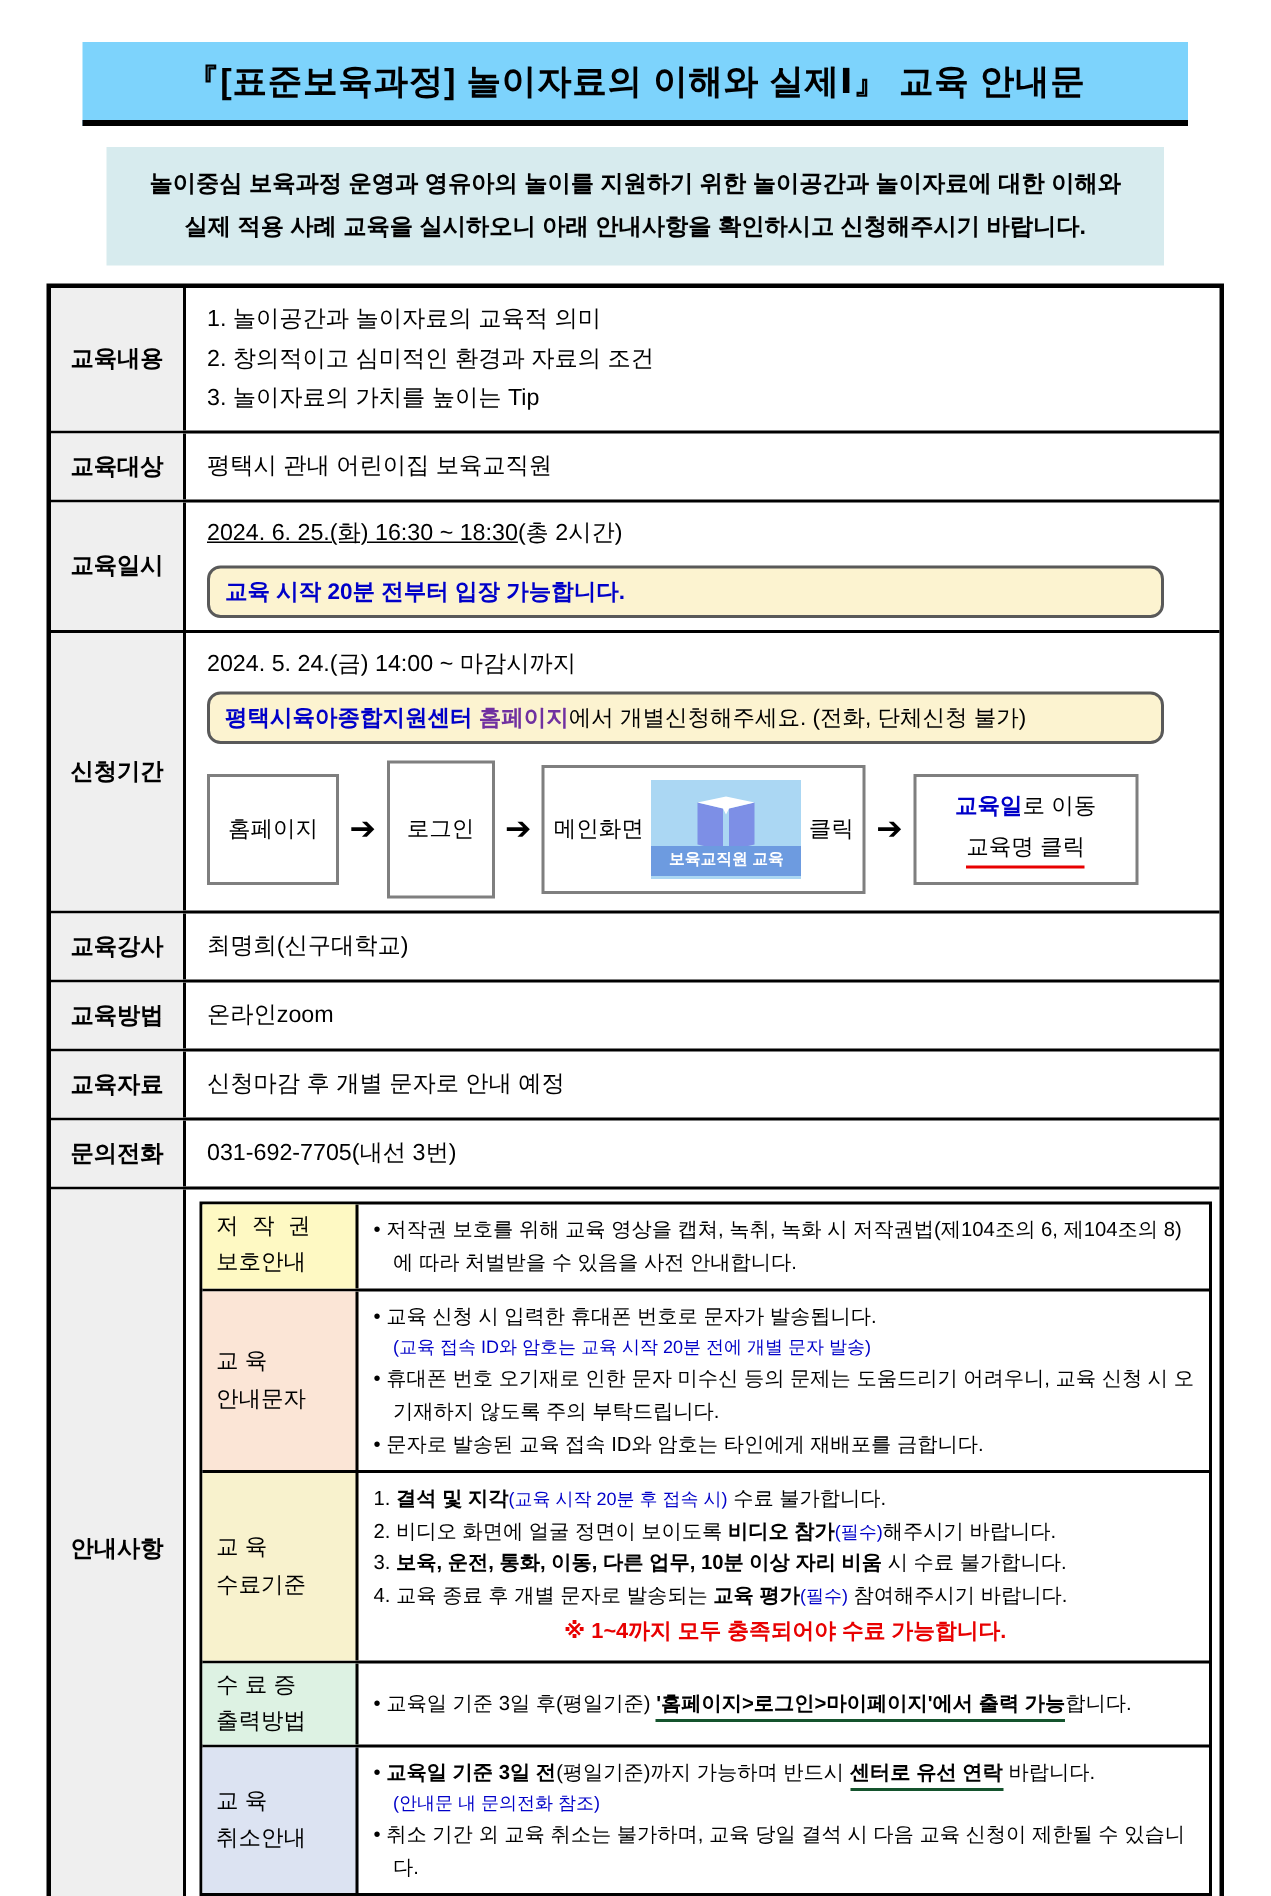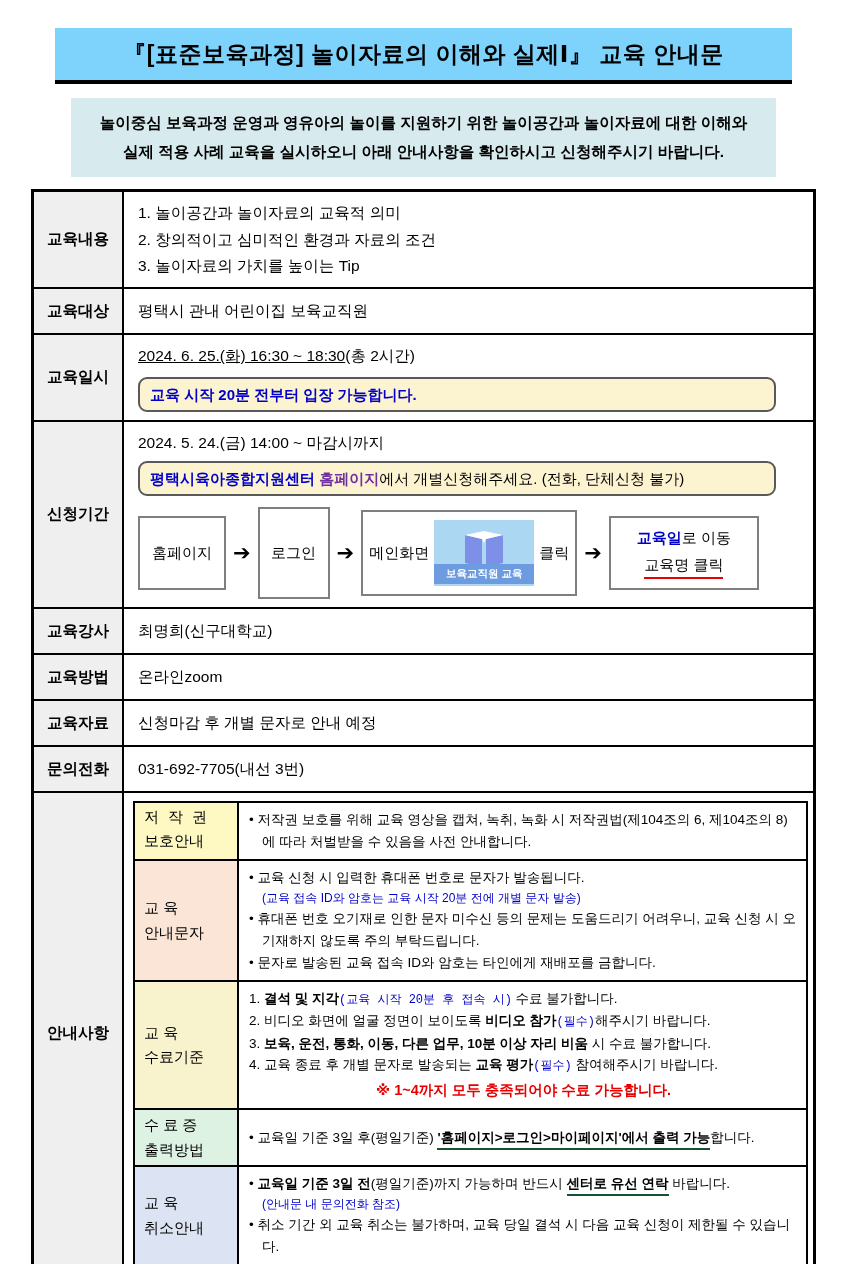--- a/index.html
+++ b/index.html
@@ -28,21 +28,21 @@
   .simple { min-height: 44px; }
   .r-content { min-height: 90px; }
   .r-date { min-height: 84px; }
   .r-apply { min-height: 160px; }
   .r-notice { padding: 8px 5px 8px 9px; }
 
   .u { text-decoration: underline; }
   .b { font-weight: bold; }
   .blue { color:#0000C8; }
   .purple { color:#7030A0; font-weight:bold; }
-  .sm { font-size: 12px; font-family: Liberation Mono, monospace; }
+  .sm { font-size: 12px; }
   .rline { border-bottom: 2px solid #14532d; padding-bottom: 3px; }
 
   .note-box { background:#FCF3D0; border: 2px solid #595959; border-radius: 9px;
     padding: 3px 10px; color:#0000C8; font-weight:bold; font-size: 15px;
     margin-top: 7px; width: fit-content; min-width: 96%; }
   .apply-note { color:#000; font-weight:normal; margin-top: 4px; }
 
   
   .flow { display:flex; align-items:center; gap: 7px; margin-top: 11px; }
   .fbox { border: 2px solid #7F7F7F; background:#fff; display:flex; align-items:center;

